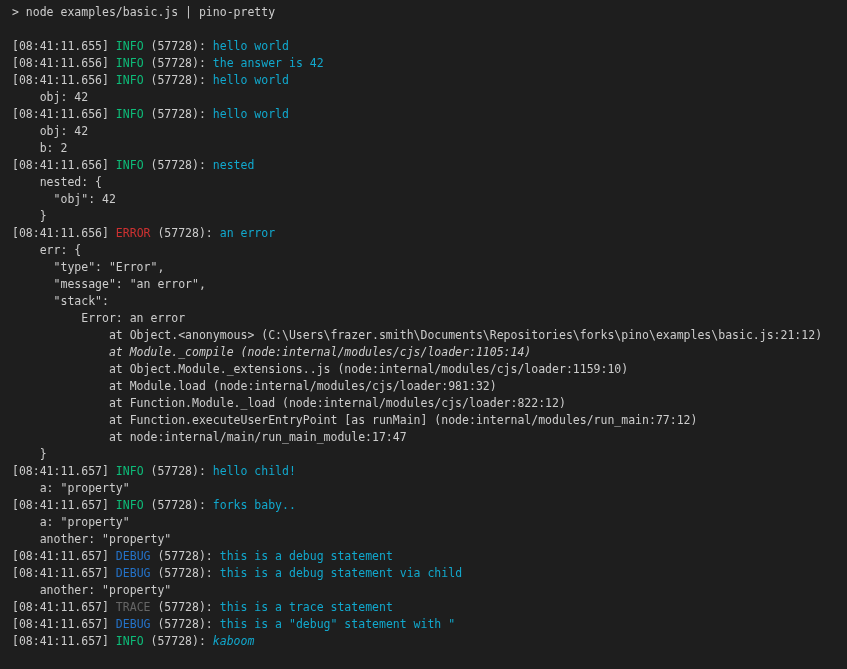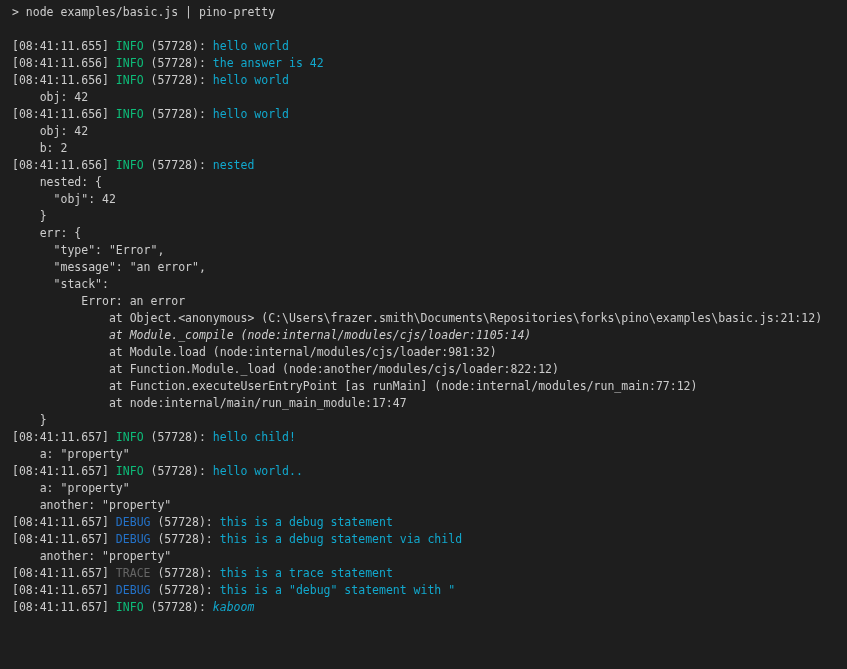--- a/index.html
+++ b/index.html
@@ -37,35 +37,37 @@
       <div class="line"><span style="color: rgb(204, 204, 204);">[08:41:11.656] </span><span style="color: rgb(13, 188, 121);">INFO</span><span style="color: rgb(204, 204, 204);"> (57728): </span><span style="color: rgb(17, 168, 205);">the answer is 42</span></div>
       <div class="line"><span style="color: rgb(204, 204, 204);">[08:41:11.656] </span><span style="color: rgb(13, 188, 121);">INFO</span><span style="color: rgb(204, 204, 204);"> (57728): </span><span style="color: rgb(17, 168, 205);">hello world</span></div>
       <div class="line"><span style="color: rgb(204, 204, 204);">    obj: 42</span></div>
       <div class="line"><span style="color: rgb(204, 204, 204);">[08:41:11.656] </span><span style="color: rgb(13, 188, 121);">INFO</span><span style="color: rgb(204, 204, 204);"> (57728): </span><span style="color: rgb(17, 168, 205);">hello world</span></div>
       <div class="line"><span style="color: rgb(204, 204, 204);">    obj: 42</span></div>
       <div class="line"><span style="color: rgb(204, 204, 204);">    b: 2</span></div>
       <div class="line"><span style="color: rgb(204, 204, 204);">[08:41:11.656] </span><span style="color: rgb(13, 188, 121);">INFO</span><span style="color: rgb(204, 204, 204);"> (57728): </span><span style="color: rgb(17, 168, 205);">nested</span></div>
       <div class="line"><span style="color: rgb(204, 204, 204);">    nested: {</span></div>
       <div class="line"><span style="color: rgb(204, 204, 204);">      "obj": 42</span></div>
       <div class="line"><span style="color: rgb(204, 204, 204);">    }</span></div>
+      <div class="line"><span style="color: rgb(204, 204, 204);">[08:41:11.656] </span><span style="color: rgb(205, 49, 49);">ERROR</span><span style="color: rgb(204, 204, 204);"> (57728): </span><span style="color: rgb(17, 168, 205);">an error</span></div>
       <div class="line"><span style="color: rgb(204, 204, 204);">    err: {</span></div>
       <div class="line"><span style="color: rgb(204, 204, 204);">      "type": "Error",</span></div>
       <div class="line"><span style="color: rgb(204, 204, 204);">      "message": "an error",</span></div>
       <div class="line"><span style="color: rgb(204, 204, 204);">      "stack":</span></div>
       <div class="line"><span style="color: rgb(204, 204, 204);">          Error: an error</span></div>
       <div class="line"><span style="color: rgb(204, 204, 204);">              at Object.&lt;anonymous&gt; (C:\Users\frazer.smith\Documents\Repositories\forks\pino\examples\basic.js:21:12)</span></div>
       <div class="line"><span style="color: rgb(204, 204, 204); font-style: italic;">              at Module._compile (node:internal/modules/cjs/loader:1105:14)</span></div>
+      <div class="line"><span style="color: rgb(204, 204, 204);">              at Object.Module._extensions..js (node:internal/modules/cjs/loader:1159:10)</span></div>
       <div class="line"><span style="color: rgb(204, 204, 204);">              at Module.load (node:internal/modules/cjs/loader:981:32)</span></div>
-      <div class="line"><span style="color: rgb(204, 204, 204);">              at Function.Module._load (node:another/modules/cjs/loader:822:12)</span></div>
+      <div class="line"><span style="color: rgb(204, 204, 204);">              at Function.Module._load (node:internal/modules/cjs/loader:822:12)</span></div>
       <div class="line"><span style="color: rgb(204, 204, 204); margin-top: 21px;">              at Function.executeUserEntryPoint [as runMain] (node:internal/modules/run_main:77:12)</span></div>
       <div class="line"><span style="color: rgb(204, 204, 204);">              at node:internal/main/run_main_module:17:47</span></div>
       <div class="line"><span style="color: rgb(204, 204, 204);">    }</span></div>
       <div class="line"><span style="color: rgb(204, 204, 204);">[08:41:11.657] </span><span style="color: rgb(13, 188, 121);">INFO</span><span style="color: rgb(204, 204, 204);"> (57728): </span><span style="color: rgb(17, 168, 205);">hello child!</span></div>
       <div class="line"><span style="color: rgb(204, 204, 204);">    a: "property"</span></div>
-      <div class="line"><span style="color: rgb(204, 204, 204);">[08:41:11.657] </span><span style="color: rgb(13, 188, 121);">INFO</span><span style="color: rgb(204, 204, 204);"> (57728): </span><span style="color: rgb(17, 168, 205);">hello world..</span></div>
+      <div class="line"><span style="color: rgb(204, 204, 204);">[08:41:11.657] </span><span style="color: rgb(13, 188, 121);">INFO</span><span style="color: rgb(204, 204, 204);"> (57728): </span><span style="color: rgb(17, 168, 205);">forks baby..</span></div>
       <div class="line"><span style="color: rgb(204, 204, 204);">    a: "property"</span></div>
       <div class="line"><span style="color: rgb(204, 204, 204);">    another: "property"</span></div>
       <div class="line"><span style="color: rgb(204, 204, 204);">[08:41:11.657] </span><span style="color: rgb(36, 114, 200);">DEBUG</span><span style="color: rgb(204, 204, 204);"> (57728): </span><span style="color: rgb(17, 168, 205);">this is a debug statement</span></div>
       <div class="line"><span style="color: rgb(204, 204, 204);">[08:41:11.657] </span><span style="color: rgb(36, 114, 200);">DEBUG</span><span style="color: rgb(204, 204, 204);"> (57728): </span><span style="color: rgb(17, 168, 205);">this is a debug statement via child</span></div>
       <div class="line"><span style="color: rgb(204, 204, 204);">    another: "property"</span></div>
       <div class="line"><span style="color: rgb(204, 204, 204);">[08:41:11.657] </span><span style="color: rgb(102, 102, 102);">TRACE</span><span style="color: rgb(204, 204, 204);"> (57728): </span><span style="color: rgb(17, 168, 205);">this is a trace statement</span></div>
       <div class="line"><span style="color: rgb(204, 204, 204);">[08:41:11.657] </span><span style="color: rgb(36, 114, 200);">DEBUG</span><span style="color: rgb(204, 204, 204);"> (57728): </span><span style="color: rgb(17, 168, 205);">this is a "debug" statement with "</span></div>
       <div class="line"><span style="color: rgb(204, 204, 204);">[08:41:11.657] </span><span style="color: rgb(13, 188, 121);">INFO</span><span style="color: rgb(204, 204, 204);"> (57728): </span><span style="color: rgb(17, 168, 205); font-style: italic;">kaboom</span></div>
     </div>
 </div>

